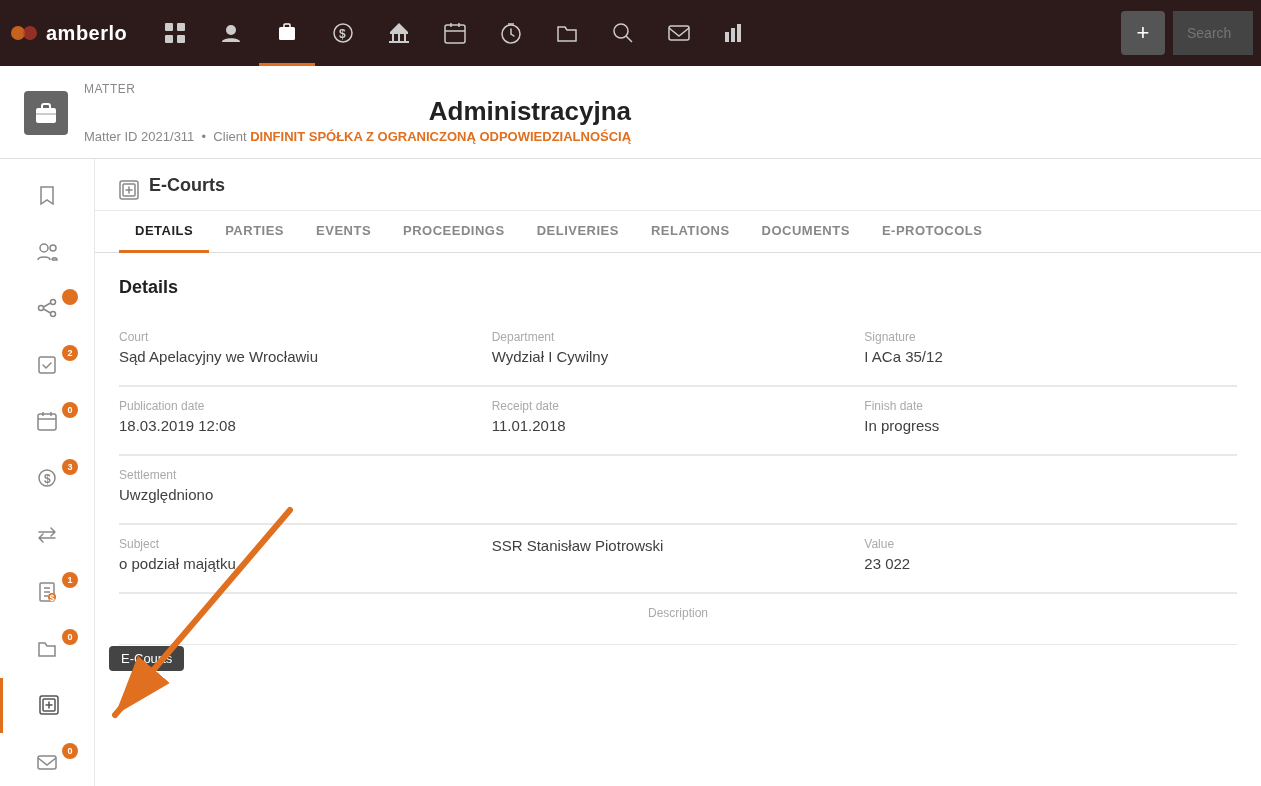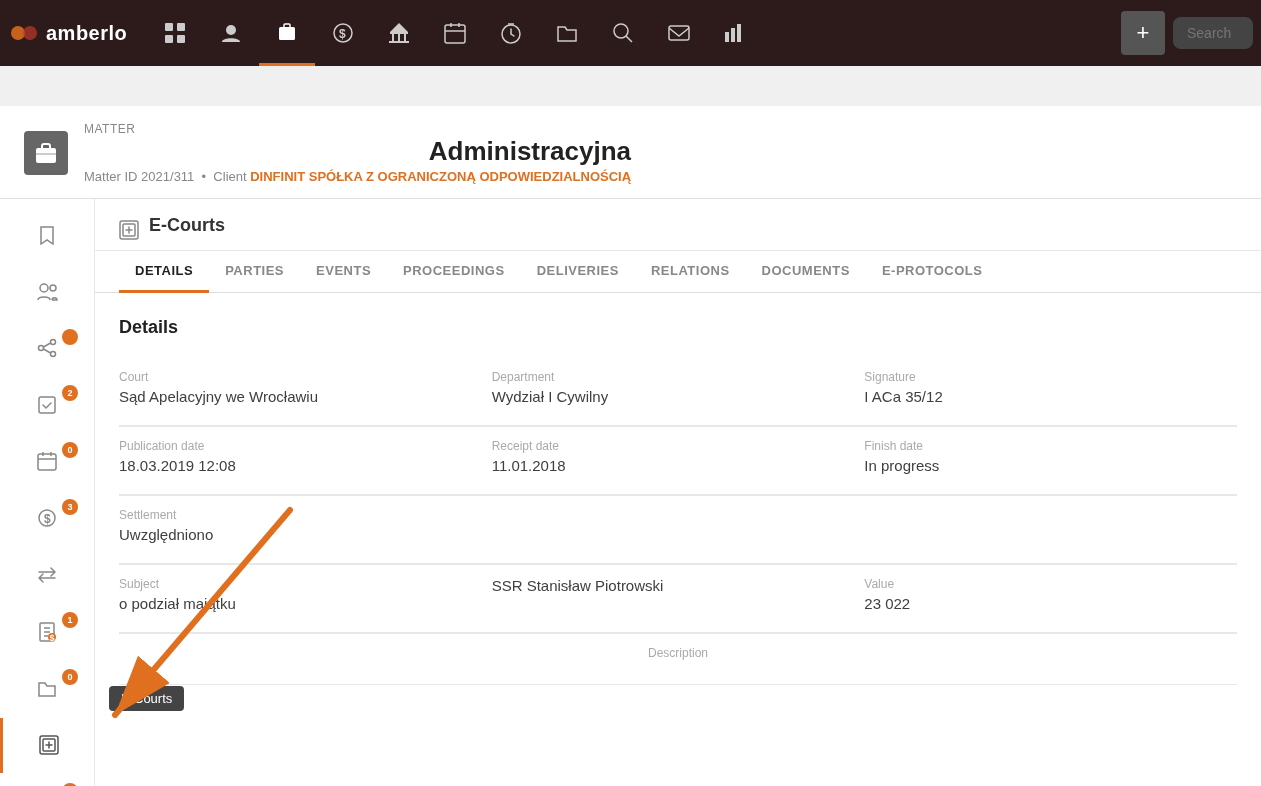--- a/index.html
+++ b/index.html
@@ -49,35 +49,34 @@
       color: #fff;
       font-size: 22px;
       cursor: pointer;
       margin-right: 8px;
     }
     .nav-search {
       background: #444;
       border: none;
       color: #ccc;
       padding: 8px 14px;
-      border-radius: 8px;
+      border-radius: 0;
       font-size: 14px;
       width: 80px;
-      height: 32px;
+      height: 44px;
     }
 
     
     .matter-header {
       background: #fff;
       padding: 16px 24px 14px 24px;
       border-bottom: 1px solid #e0e0e0;
       display: flex;
       align-items: center;
       gap: 16px;
-      margin-top: 40px;
     }
     .matter-icon {
       width: 44px; height: 44px;
       background: #666;
       border-radius: 4px;
       display: flex; align-items: center; justify-content: center;
       color: #fff;
       font-size: 20px;
       flex-shrink: 0;
     }

